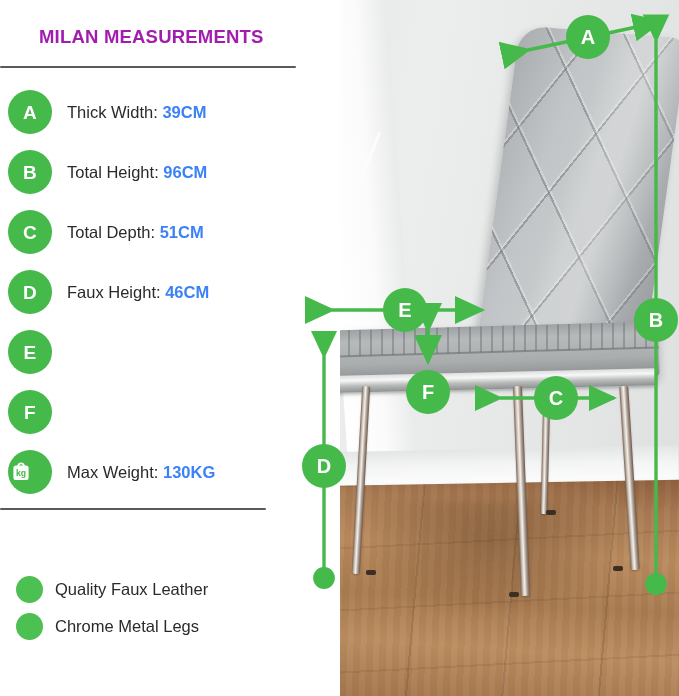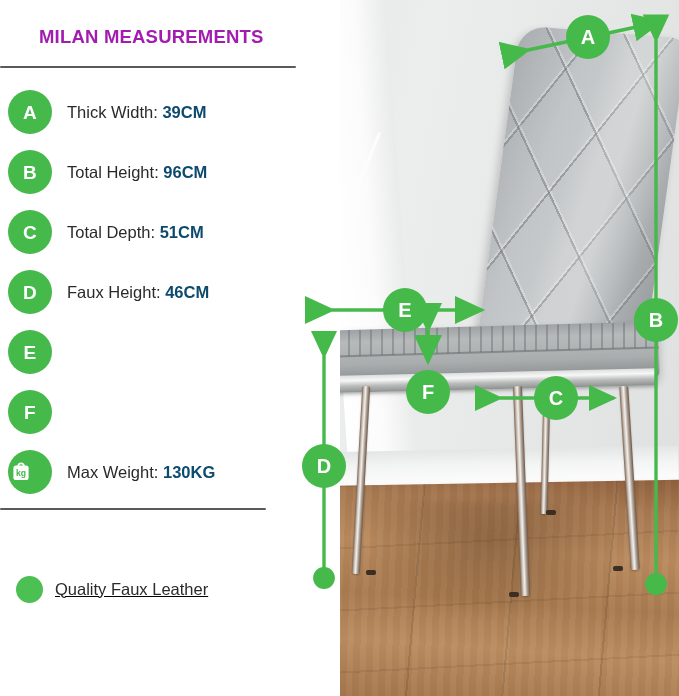--- a/index.html
+++ b/index.html
@@ -95,31 +95,30 @@
 
   .measure-label {
     margin-left: 15px;
     font-size: 16.5px;
     color: #2a2a2c;
     white-space: nowrap;
     font-weight: 400;
   }
   .measure-label b {
     font-weight: 700;
-    color: #0c4a6e;
+    color: #3b82f6;
   }
 
   
   .material-row {
     position: absolute;
     left: 16px;
     height: 30px;
     display: flex;
     align-items: center;
-    text-decoration: underline;
   }
   .dot {
     width: 27px;
     height: 27px;
     border-radius: 50%;
     background: #4cc052;
     flex: 0 0 auto;
   }
   .material-label {
     margin-left: 12px;
@@ -483,15 +482,19 @@
         <b>130KG</b>
       </div>
     </div>
 
     <div class="divider" id="divider-mid"></div>
 
     <div class="material-row" style="top:574px">
       <div class="dot"></div>
       <div class="material-label">Quality Faux Leather</div>
     </div>
+    <div class="material-row" style="top:611px">
+      <div class="dot"></div>
+      <div class="material-label">Chrome Metal Legs</div>
+    </div>
 
   </div>
 </div>
 
 </body></html>

